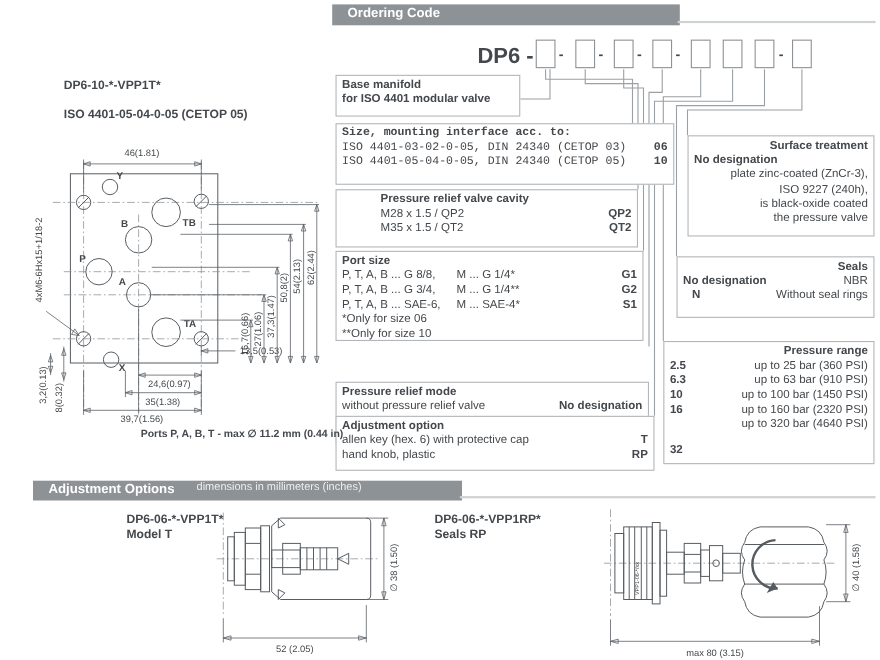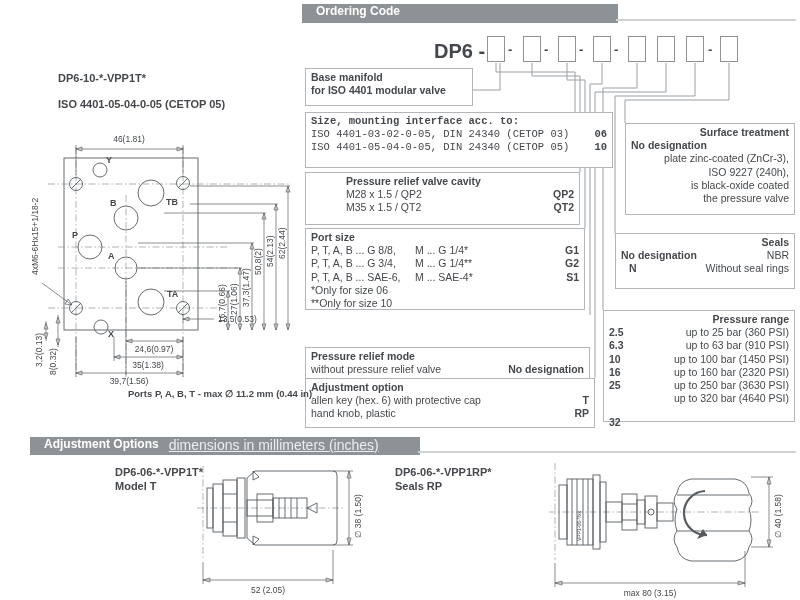--- a/index.html
+++ b/index.html
@@ -1,21 +1,21 @@
 <!DOCTYPE html>
 <html><head>
 <meta charset="utf-8">
 <style>
   html,body{margin:0;padding:0;}
   .page{position:relative;width:800px;height:600px;background:#fff;overflow:hidden;
         font-family:"Liberation Sans",sans-serif;color:#44484c;
         border-right:1px solid #d5d7d9;border-bottom:1px solid #d5d7d9;}
   .bar{position:absolute;background:#8d9296;color:#fff;font-weight:bold;font-size:12px;
        display:flex;padding:0 14px;box-sizing:border-box;}
-  .bar .sub{font-weight:normal;font-size:14px;color:#eceeef;margin-left:10px;text-decoration:underline;}
+  .bar .sub{font-weight:normal;font-size:10px;color:#eceeef;margin-left:20px;}
   .thinline{position:absolute;height:2px;background:#cfd2d4;}
   .dp6{position:absolute;font-weight:bold;font-size:20px;color:#44484c;}
   .obox{position:absolute;width:18px;height:26px;border:1px solid #8d9296;background:#fff;box-sizing:border-box;}
   .odash{position:absolute;font-weight:bold;font-size:13px;color:#44484c;}
   .sec{position:absolute;border:1px solid #b2b6ba;background:#fff;box-sizing:border-box;
        font-size:10.5px;line-height:13.2px;padding:2px 5px;}
   .sec .t{font-weight:bold;}
   .row{display:flex;justify-content:space-between;}
   .code{font-weight:bold;white-space:nowrap;margin-left:6px;}
   .alignr{text-align:right;}
@@ -180,24 +180,20 @@
     </div>
     <div class="row">
       <span class="code" style="margin-left:0;">10</span>
       <span>up to 100 bar (1450 PSI)</span>
     </div>
     <div class="row">
       <span class="code" style="margin-left:0;">16</span>
       <span>up to 160 bar (2320 PSI)</span>
     </div>
     <div class="row">
-      <span class="code" style="margin-left:0;">25</span>
-      <span>up to 250 bar (3630 PSI)</span>
-    </div>
-    <div class="row">
       <span class="code" style="margin-left:0;margin-top:24px;">32</span>
       <span>up to 320 bar (4640 PSI)</span>
     </div>
   </div>
 
   <div class="lbl" style="left:58px;top:72px;">DP6-10-*-VPP1T*</div>
   <div class="lbl" style="left:58px;top:98px;">ISO 4401-05-04-0-05 (CETOP 05)</div>
 
   <svg style="left:28px;top:125px;" width="272" height="270" viewBox="0 0 272 270">
 

